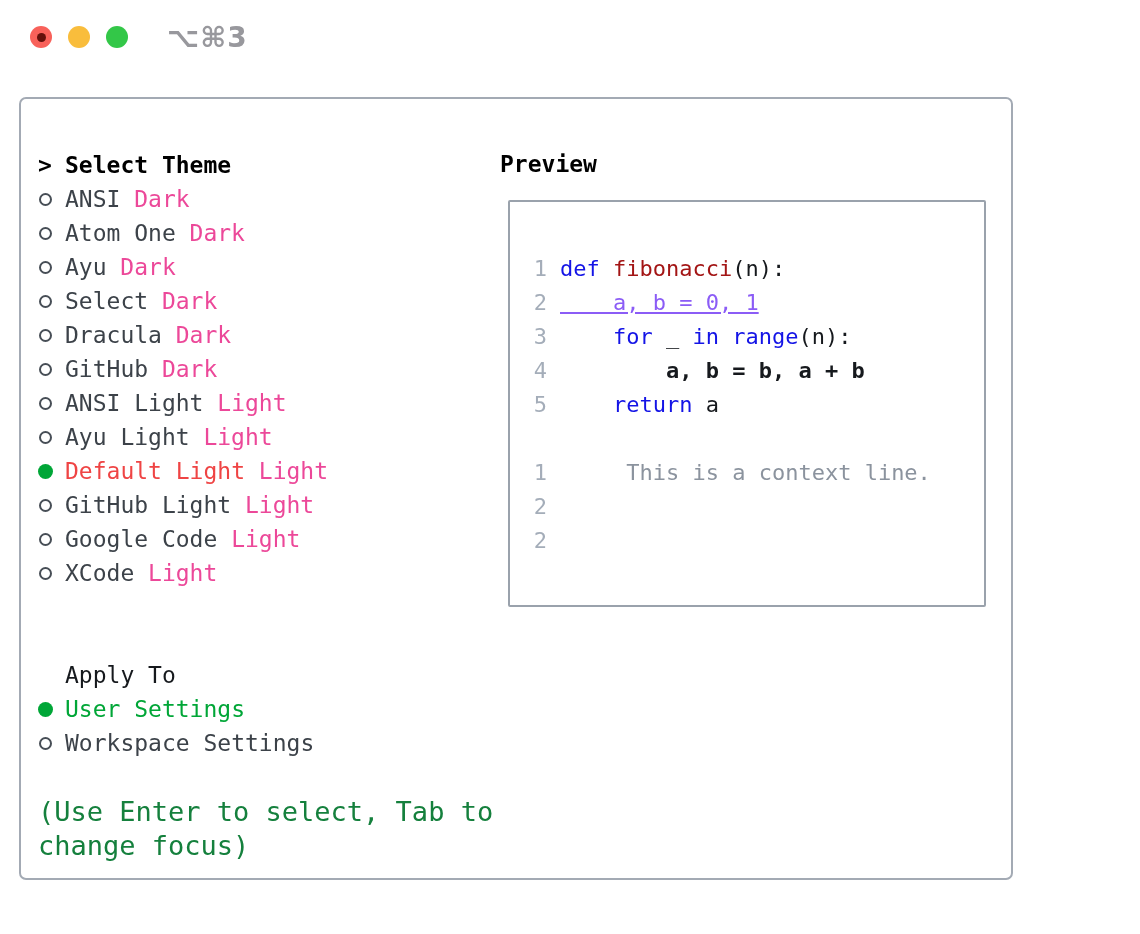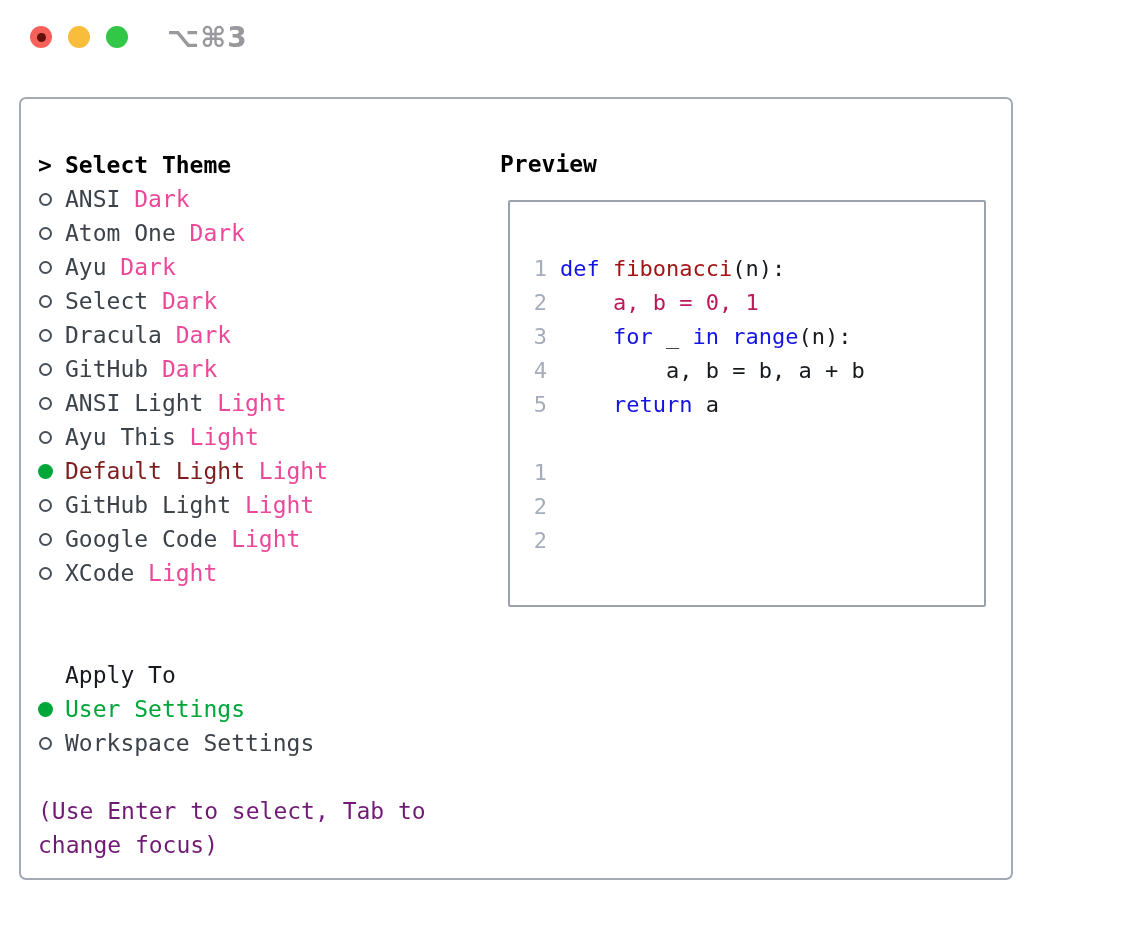--- a/index.html
+++ b/index.html
@@ -41,21 +41,21 @@
   .circle {
     width:13px; height:13px; border-radius:50%;
     border:2px solid #474e56; margin-left:1px;
   }
   .circle.filled { width:15px; height:15px; border:none; margin-left:0; }
   .label-main { white-space:pre;text-align:right; }
   .label-variant { white-space:pre; color:#ec4899; margin-left:13.8px; }
   .row.header .label-main { font-weight:bold; color:#000000; }
   .row.subheader .label-main { color:#16191d; }
   .spacer { height:34px; }
-  .help-line { height:34px; display:flex; align-items:center; font-size:23px; color:#701a75; white-space:pre; }
+  .help-line { height:34px; display:flex; align-items:center; font-size:27px; color:#15803d; white-space:pre; }
 
   
   .preview-title {
     position:absolute; left:479px; top:48px; height:34px;
     display:flex; align-items:center;
     font-size:23px; font-weight:bold; color:#000000;
   }
   .preview-box {
     position:absolute; left:487px; top:101px; width:478px; height:407px;
     border:2px solid #9aa2ac; border-radius:2px; background:#ffffff;
@@ -137,28 +137,28 @@
             <span class="prefix">
               <span class="circle"></span>
             </span>
             <span class="label-main">ANSI Light</span>
             <span class="label-variant">Light</span>
           </div>
           <div class="row">
             <span class="prefix">
               <span class="circle"></span>
             </span>
-            <span class="label-main">Ayu This</span>
+            <span class="label-main">Ayu Light</span>
             <span class="label-variant">Light</span>
           </div>
           <div class="row">
             <span class="prefix">
               <span class="circle filled" style="background: rgb(0, 166, 55);"></span>
             </span>
-            <span class="label-main" style="color: #7f1d1d;">Default Light</span>
+            <span class="label-main" style="color: #ef4444;">Default Light</span>
             <span class="label-variant">Light</span>
           </div>
           <div class="row">
             <span class="prefix">
               <span class="circle"></span>
             </span>
             <span class="label-main">GitHub Light</span>
             <span class="label-variant">Light</span>
           </div>
           <div class="row">
@@ -209,39 +209,40 @@
     <div class="preview-title">Preview</div>
 
     <div class="preview-box">
       <div id="code-lines">
           <div class="code-row">
             <span class="lineno">1</span>
             <span class="code-content"><span style="color: rgb(20, 20, 230);">def</span><span style="color: rgb(22, 25, 29);"> </span><span style="color: rgb(163, 21, 21);">fibonacci</span><span style="color: rgb(22, 25, 29);">(n):</span></span>
           </div>
           <div class="code-row">
             <span class="lineno">2</span>
-            <span class="code-content"><span style="color: #be185d;">    a, b = 0, 1</span></span>
+            <span class="code-content"><span style="color: #8b5cf6; text-decoration: underline;">    a, b = 0, 1</span></span>
           </div>
           <div class="code-row">
             <span class="lineno">3</span>
             <span class="code-content"><span style="color: rgb(22, 25, 29);">    </span><span style="color: rgb(20, 20, 230);">for</span><span style="color: rgb(22, 25, 29);"> _ </span><span style="color: rgb(20, 20, 230);">in</span><span style="color: rgb(22, 25, 29);"> </span><span style="color: rgb(20, 20, 230);">range</span><span style="color: rgb(22, 25, 29);">(n):</span></span>
           </div>
           <div class="code-row">
             <span class="lineno">4</span>
-            <span class="code-content"><span style="color: rgb(22, 25, 29);">        a, b = b, a + b</span></span>
+            <span class="code-content"><span style="color: rgb(22, 25, 29); font-weight: bold;">        a, b = b, a + b</span></span>
           </div>
           <div class="code-row">
             <span class="lineno">5</span>
             <span class="code-content"><span style="color: rgb(22, 25, 29);">    </span><span style="color: rgb(20, 20, 230); text-align: center;">return</span><span style="color: rgb(22, 25, 29);"> a</span></span>
           </div>
         </div>
       <div class="code-gap"></div>
       <div id="diff-lines">
           <div class="code-row">
             <span class="lineno">1</span>
+            <span class="code-content" style="color: rgb(139, 147, 158);">     This is a context line.</span>
           </div>
           <div class="code-row">
             <span class="lineno">2</span>
           </div>
           <div class="code-row">
             <span class="lineno">2</span>
           </div>
         </div>
     </div>
 

